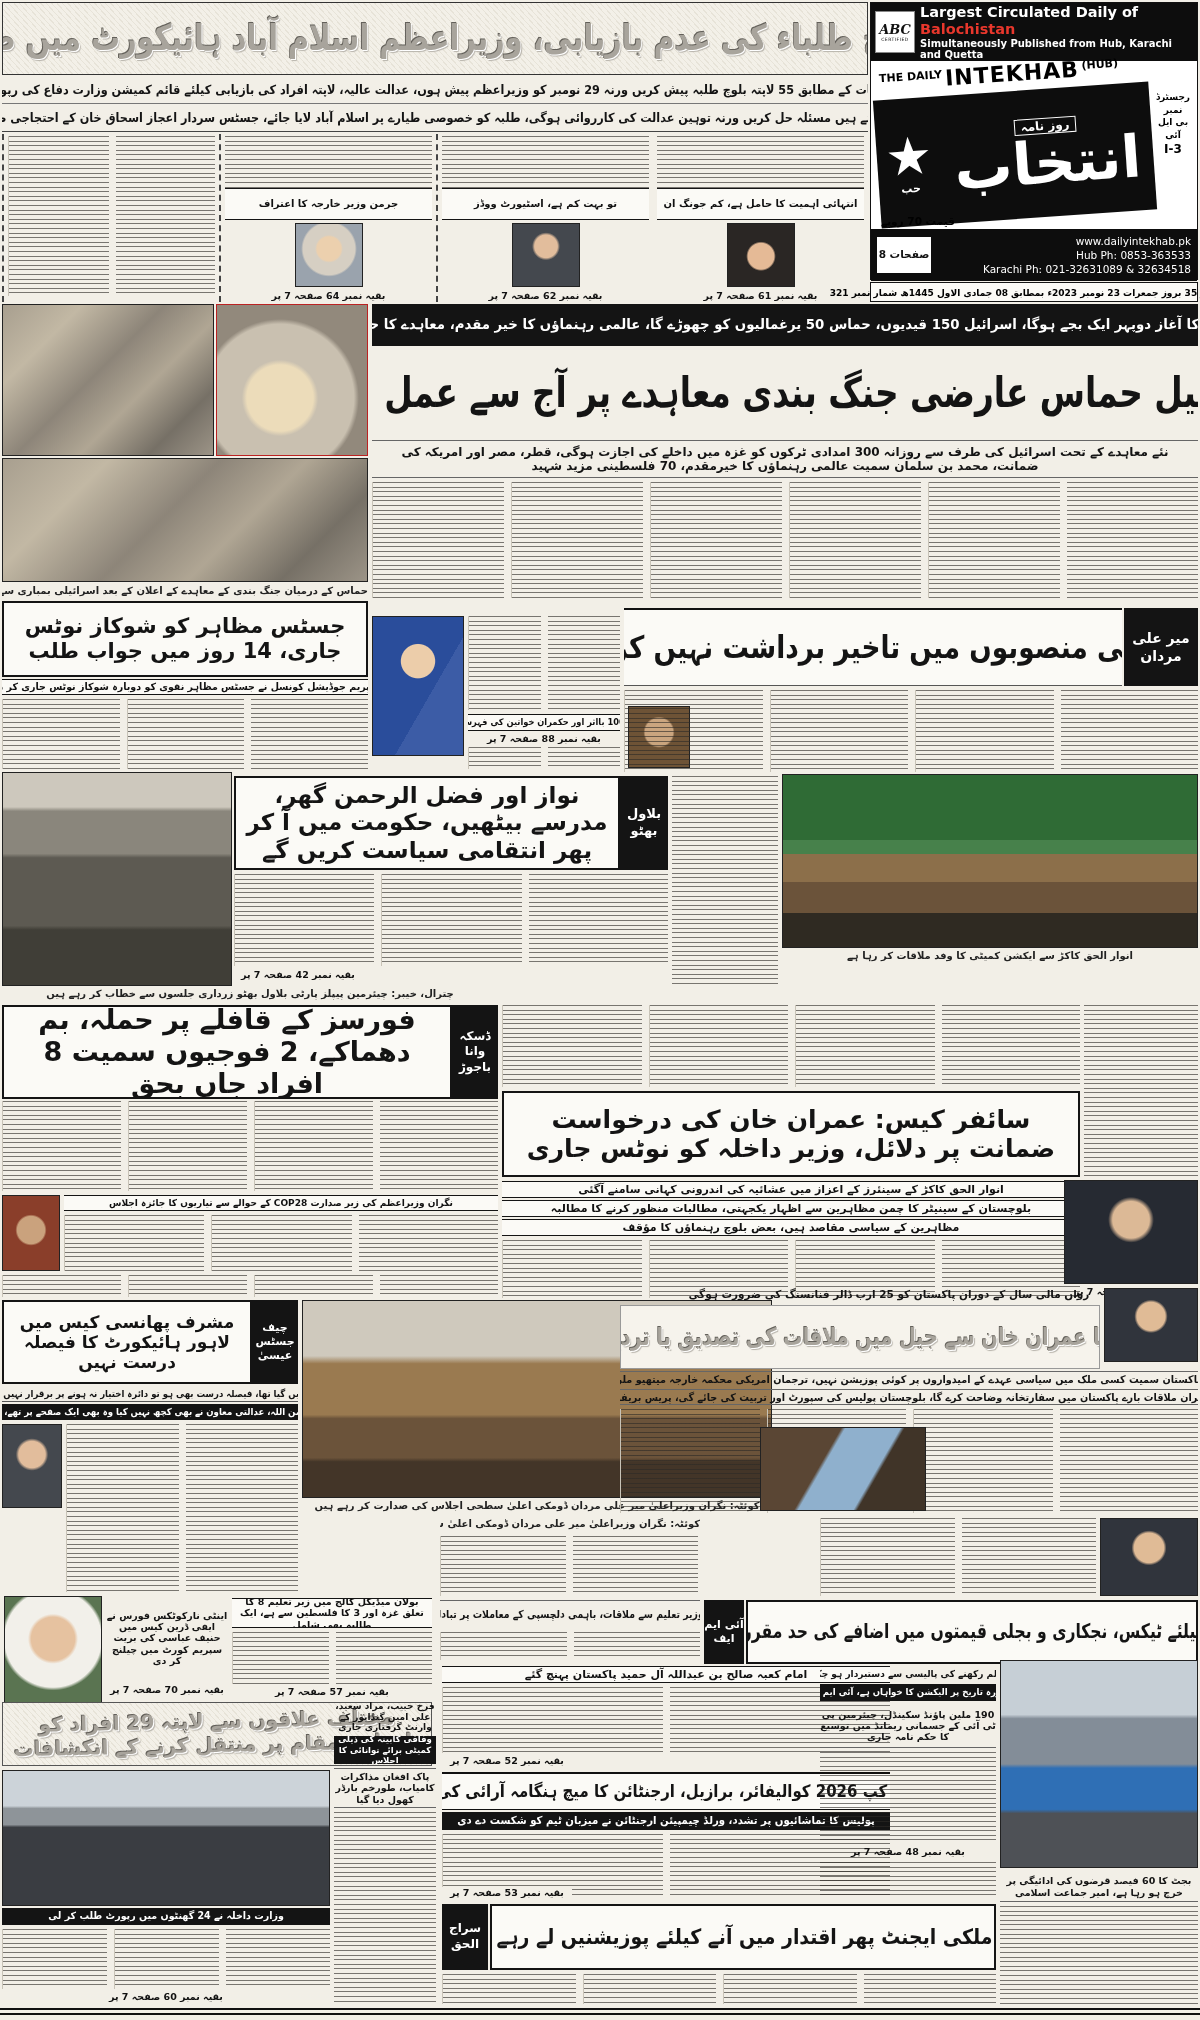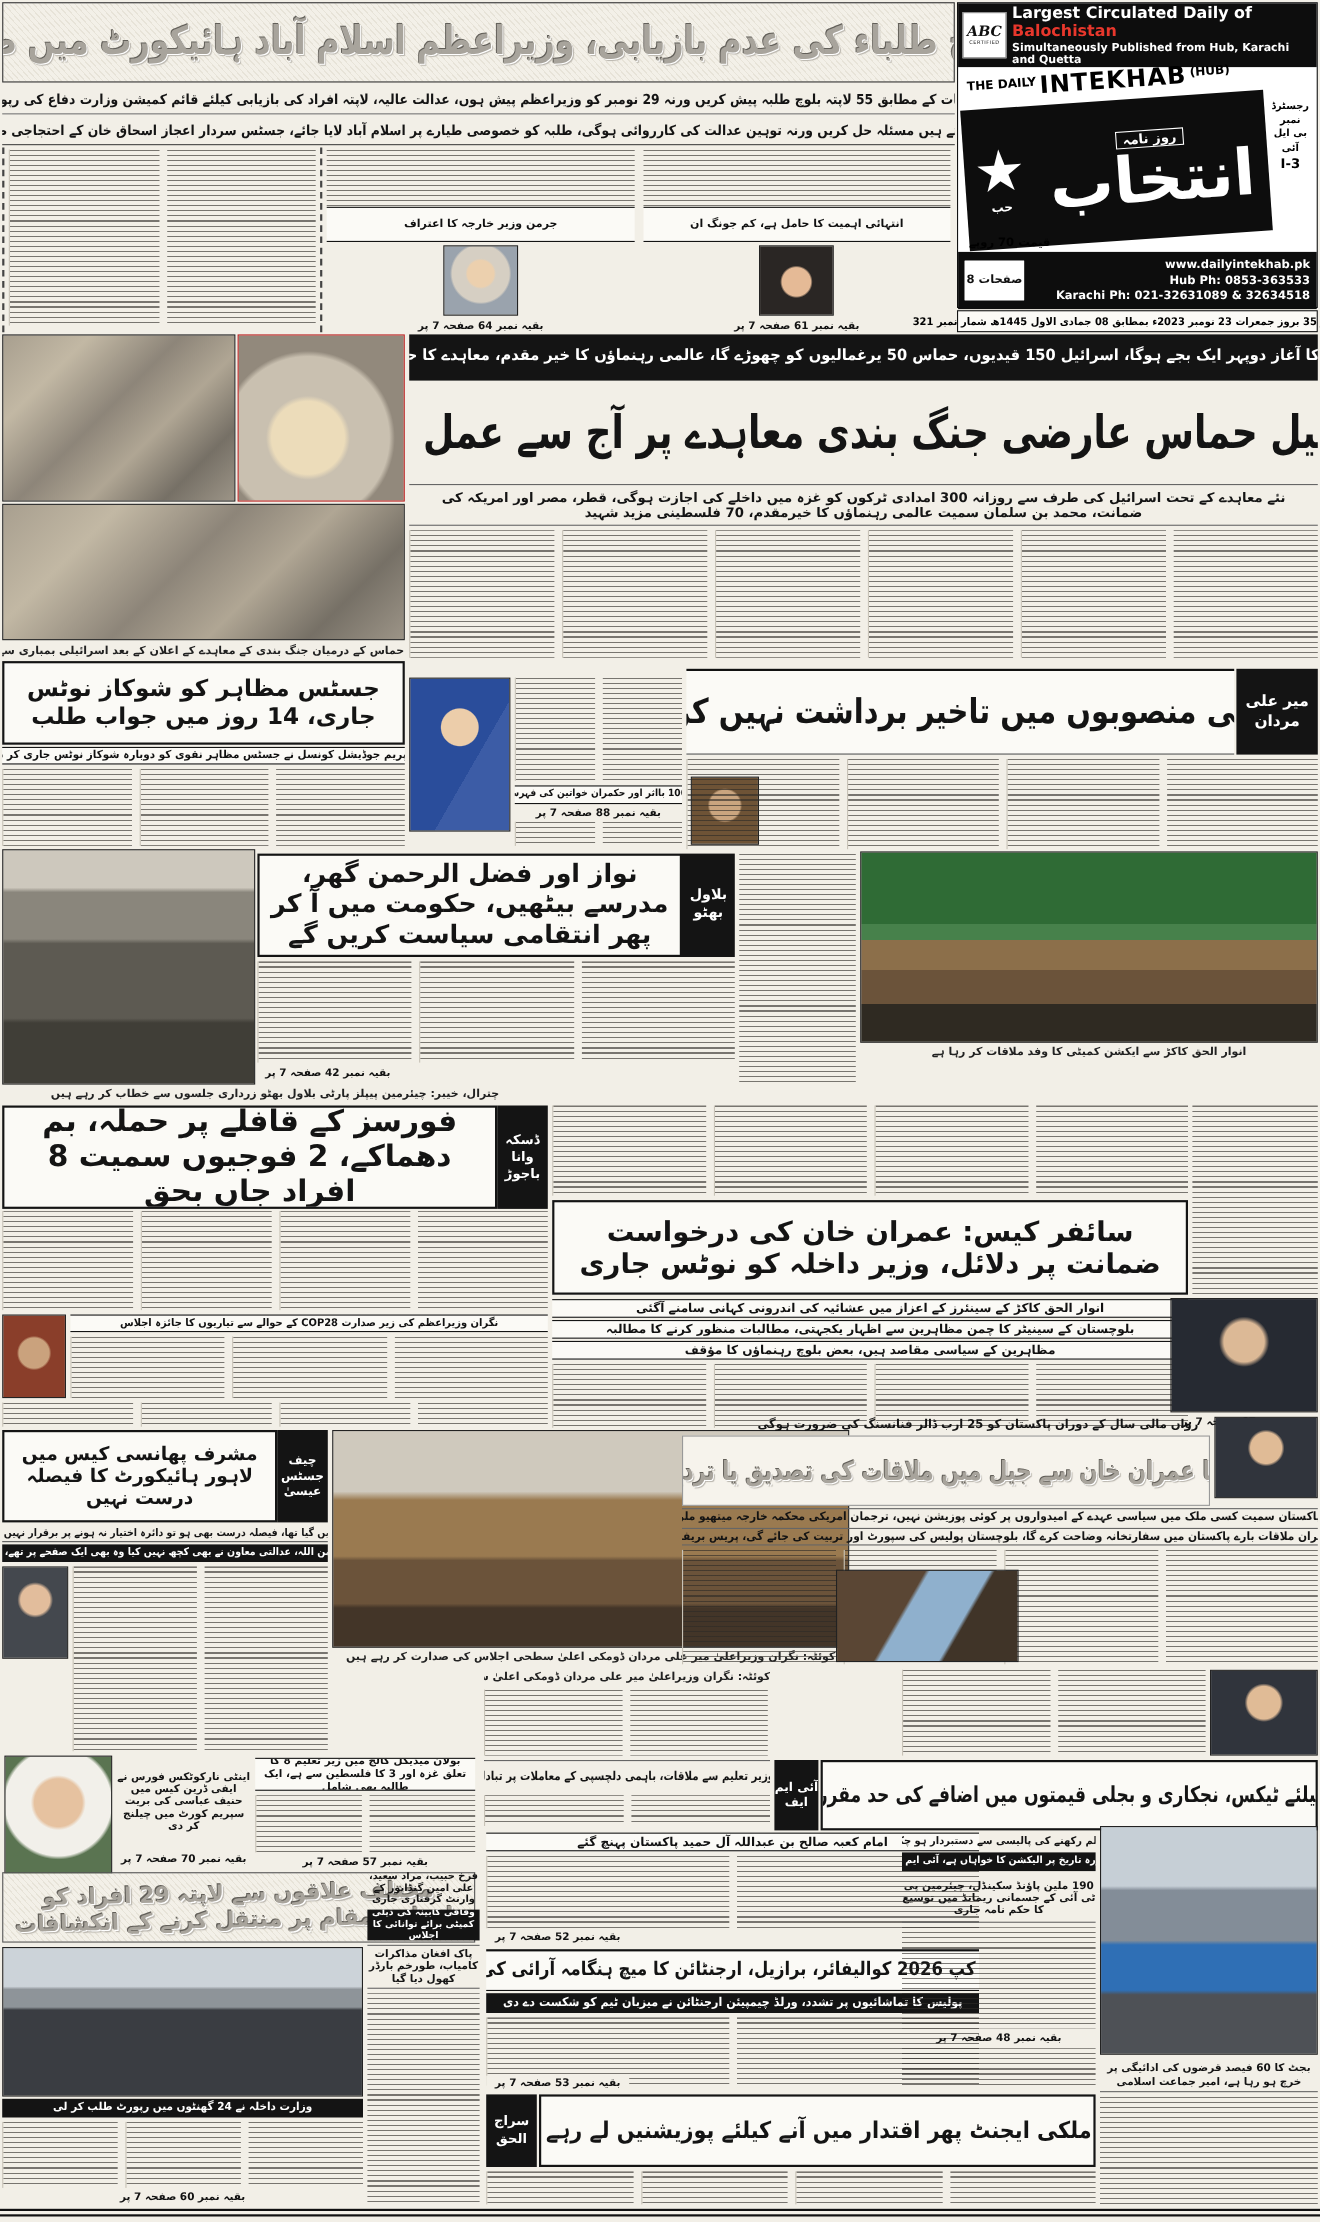--- a/index.html
+++ b/index.html
@@ -93,21 +93,21 @@
       </div>
       <div class="u" style="position:absolute;right:4px;top:30px;width:40px;text-align:center;font-size:9px;font-weight:bold;line-height:1.4;">
         <div>رجسٹرڈ نمبر</div>
         <div>بی ایل آئی</div>
         <div style="font-size:12px;">I-3</div>
       </div>
       <div class="u" style="position:absolute;left:10px;bottom:2px;font-size:10.5px;font-weight:bold;">قیمت 70 روپے</div>
     </div>
     <div style="height:52px;background:#0d0d0d;color:#fff;display:flex;align-items:center;padding:0 6px;">
       <div class="u strip" style="background:#fff;color:#111;border:1px solid #fff;width:52px;height:34px;font-size:10.5px;">صفحات 8</div>
-      <div style="flex:1;text-align:right;font-size:10.5px;font-weight:bold;line-height:1.35;">
+      <div style="flex:1;text-align:right;font-size:10.5px;font-weight:normal;line-height:1.35;">
         <div>www.dailyintekhab.pk</div>
         <div>Hub Ph: 0853-363533</div>
         <div>Karachi Ph: 021-32631089 &amp; 32634518</div>
       </div>
     </div>
   </div>
 
   <div class="abs thin u" style="left:870px;top:282px;width:328px;height:20px;display:flex;align-items:center;justify-content:center;">
     <span class="sqz" style="--sx:.95;font-size:9.5px;font-weight:bold;">جلد نمبر 35    بروز جمعرات 23 نومبر 2023ء بمطابق 08 جمادی الاول 1445ھ    شمار نمبر 321</span>
   </div>
@@ -125,20 +125,28 @@
           <div class="col"></div>
         </div>
       <div class="bline u" style="height:30px;font-size:10px;">انتہائی اہمیت کا حامل ہے، کم جونگ ان</div>
       <div class="ph ph-kim" style="width:66px;height:62px;margin:3px auto;"></div>
       <div class="ref u">بقیہ نمبر 61 صفحہ 7 پر</div>
     </div>
     <div class="dashv" style="flex:1;padding:2px 4px;">
       <div class="cols" style="height:52px;">
           <div class="col"></div>
         </div>
+      <div class="bline u" style="height:30px;font-size:10px;">تو بہت کم ہے، اسٹیورٹ ووڈز</div>
+      <div class="ph ph-suit" style="width:66px;height:62px;margin:3px auto;"></div>
+      <div class="ref u">بقیہ نمبر 62 صفحہ 7 پر</div>
+    </div>
+    <div class="dashv" style="flex:1;padding:2px 4px;">
+      <div class="cols" style="height:52px;">
+          <div class="col"></div>
+        </div>
       <div class="bline u" style="height:30px;font-size:10px;">جرمن وزیر خارجہ کا اعتراف</div>
       <div class="ph ph-blonde" style="width:66px;height:62px;margin:3px auto;"></div>
       <div class="ref u">بقیہ نمبر 64 صفحہ 7 پر</div>
     </div>
     <div class="dashv" style="flex:1;padding:2px 4px;">
       <div class="cols" style="height:160px;">
           <div class="col"></div>
           <div class="col"></div>
         </div>
     </div>

